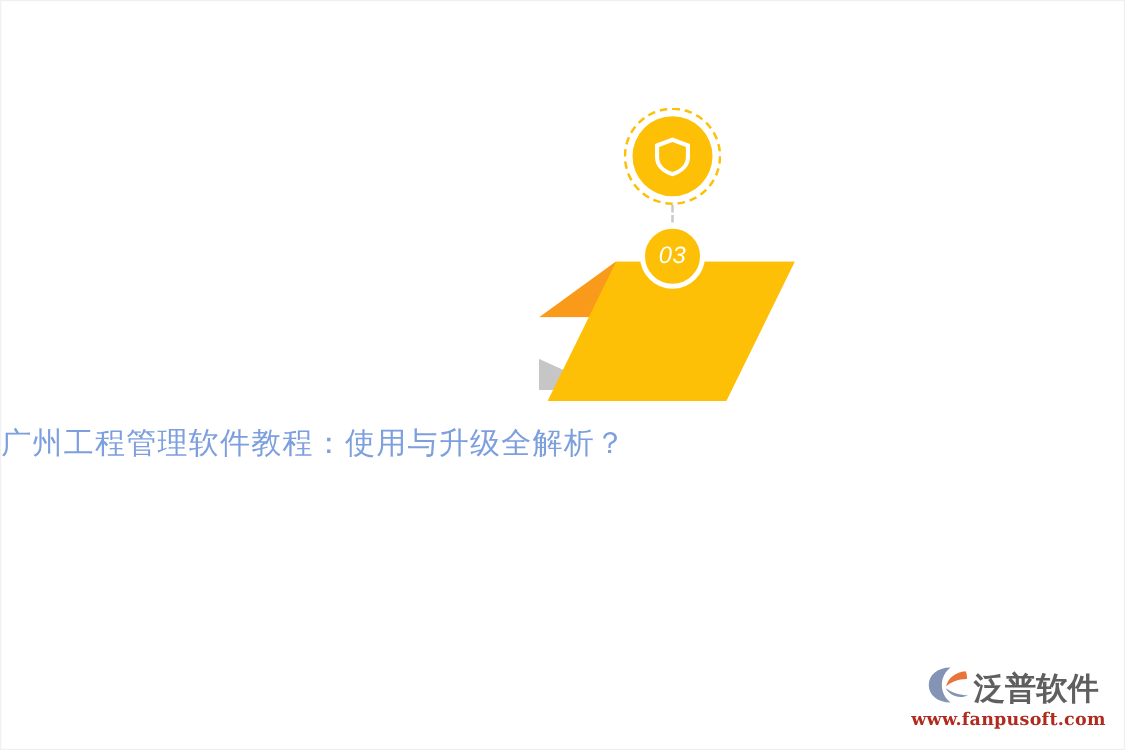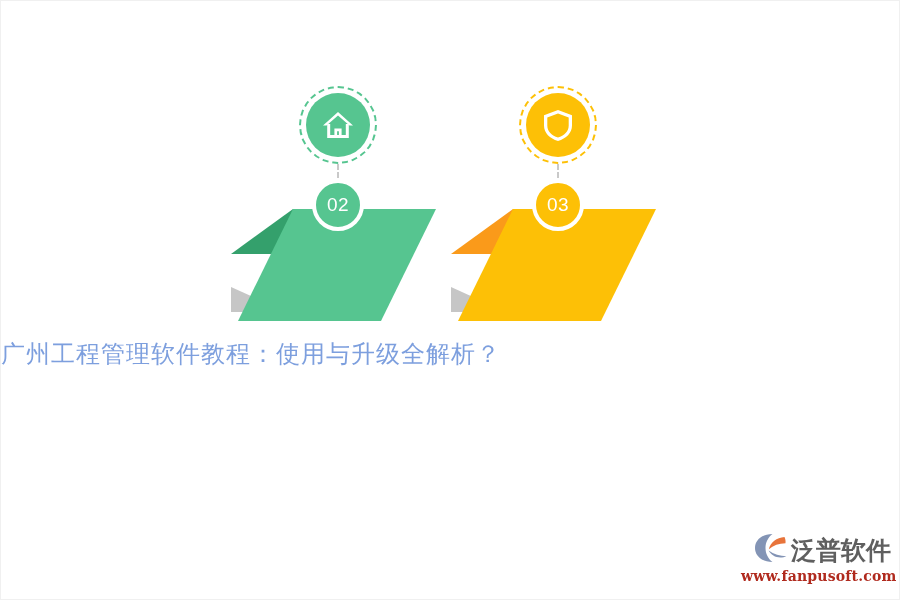--- a/index.html
+++ b/index.html
@@ -21,21 +21,21 @@
   }
 
   
   .info-group {
     position: absolute;
     top: 0;
     width: 260px;
     height: 330px;
   }
   #group-green { left: 205px; }
-  #group-orange { left: 425px; }
+  #group-orange { left: 405px; font-style: italic; }
 
   
   .icon-bubble {
     position: absolute;
     top: 92px;
     left: 100px;
     width: 64px;
     height: 64px;
     border-radius: 50%;
     display: flex;
@@ -147,21 +147,21 @@
     font-family: "DejaVu Sans", "Liberation Sans", sans-serif;
     font-size: 24px;
     letter-spacing: 1px;
     color: #7d9fde;
     white-space: nowrap;
   }
 
   
   #logo {
     position: absolute;
-    right: 8px;
+    right: 20px;
     bottom: 8px;
     width: 150px;
     height: 58px;
   }
   #logo-row {
     display: flex;
     align-items: center;
     justify-content: flex-end;
     height: 34px;
   }
@@ -183,45 +183,20 @@
     letter-spacing: 0.2px;
     margin-top: 1px;
     padding-right: 3px;
   }
 </style>
 </head>
 <body>
 
 <div id="canvas">
 
-  <div class="info-group" id="group-green">
-
-    <div class="icon-ring"></div>
-
-    <div class="icon-bubble">
-      <svg width="34" height="32" viewBox="0 0 34 32" aria-hidden="true">
-
-        <path d="M17 3 L32 16.5 L28.5 16.5 L17 6.6 L5.5 16.5 L2 16.5 Z" fill="#ffffff"></path>
-
-        <path d="M6.2 15 L6.2 29 L27.8 29 L27.8 15 L24.8 15 L24.8 26 L9.2 26 L9.2 15 Z" fill="#ffffff"></path>
-
-        <path d="M13.4 29 L13.4 19.5 L20.6 19.5 L20.6 29 L17.9 29 L17.9 22.2 L16.1 22.2 L16.1 29 Z" fill="#ffffff"></path>
-      </svg>
-    </div>
-
-    <div class="connector"></div>
-
-    <div class="num-badge">02</div>
-
-    <div class="card-stack">
-      <div class="ribbon"></div>
-      <div class="shadow-tri"></div>
-      <div class="card-face"></div>
-    </div>
-  </div>
 
   <div class="info-group" id="group-orange">
 
     <div class="icon-ring"></div>
 
     <div class="icon-bubble">
       <svg width="32" height="34" viewBox="0 0 32 34" aria-hidden="true">
         <path d="M16 2 L30 7.2 L30 17.5 C30 25.2 24.2 30.4 16 33 C7.8 30.4 2 25.2 2 17.5 L2 7.2 Z
                  M16 5.6 L5.3 9.6 L5.3 17.5 C5.3 23.5 9.8 27.6 16 29.6 C22.2 27.6 26.7 23.5 26.7 17.5 L26.7 9.6 Z" fill="#ffffff" fill-rule="evenodd"></path>
       </svg>

